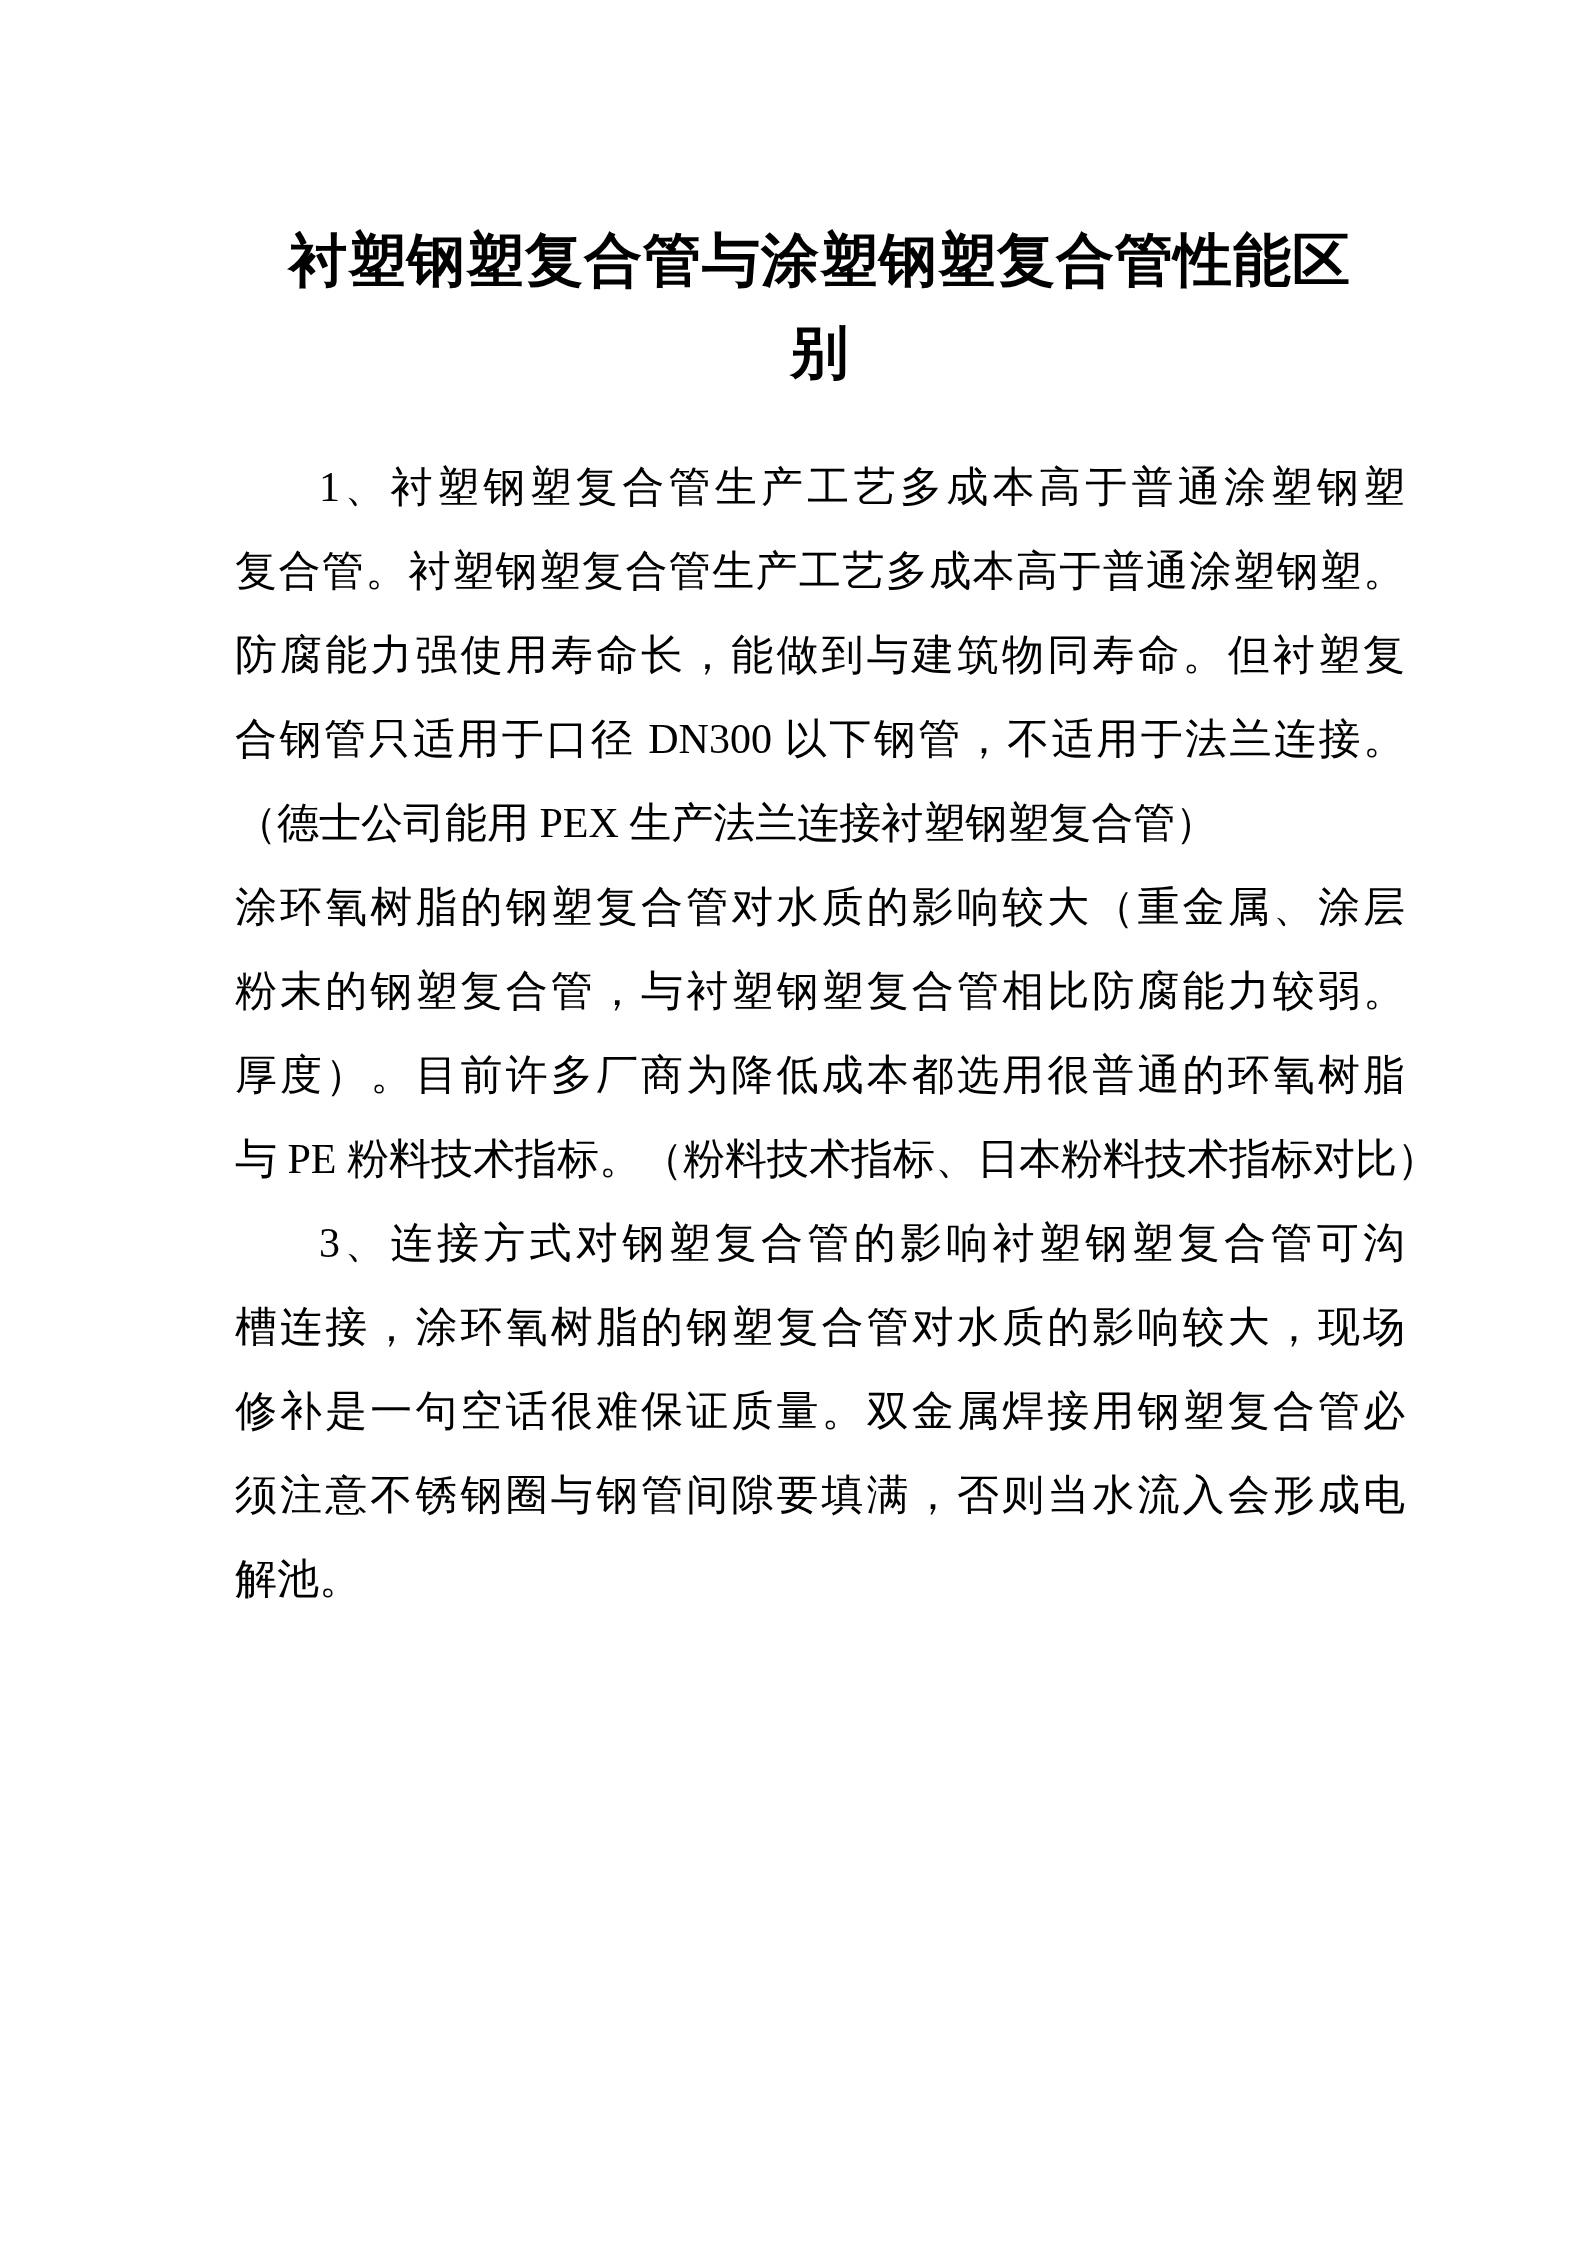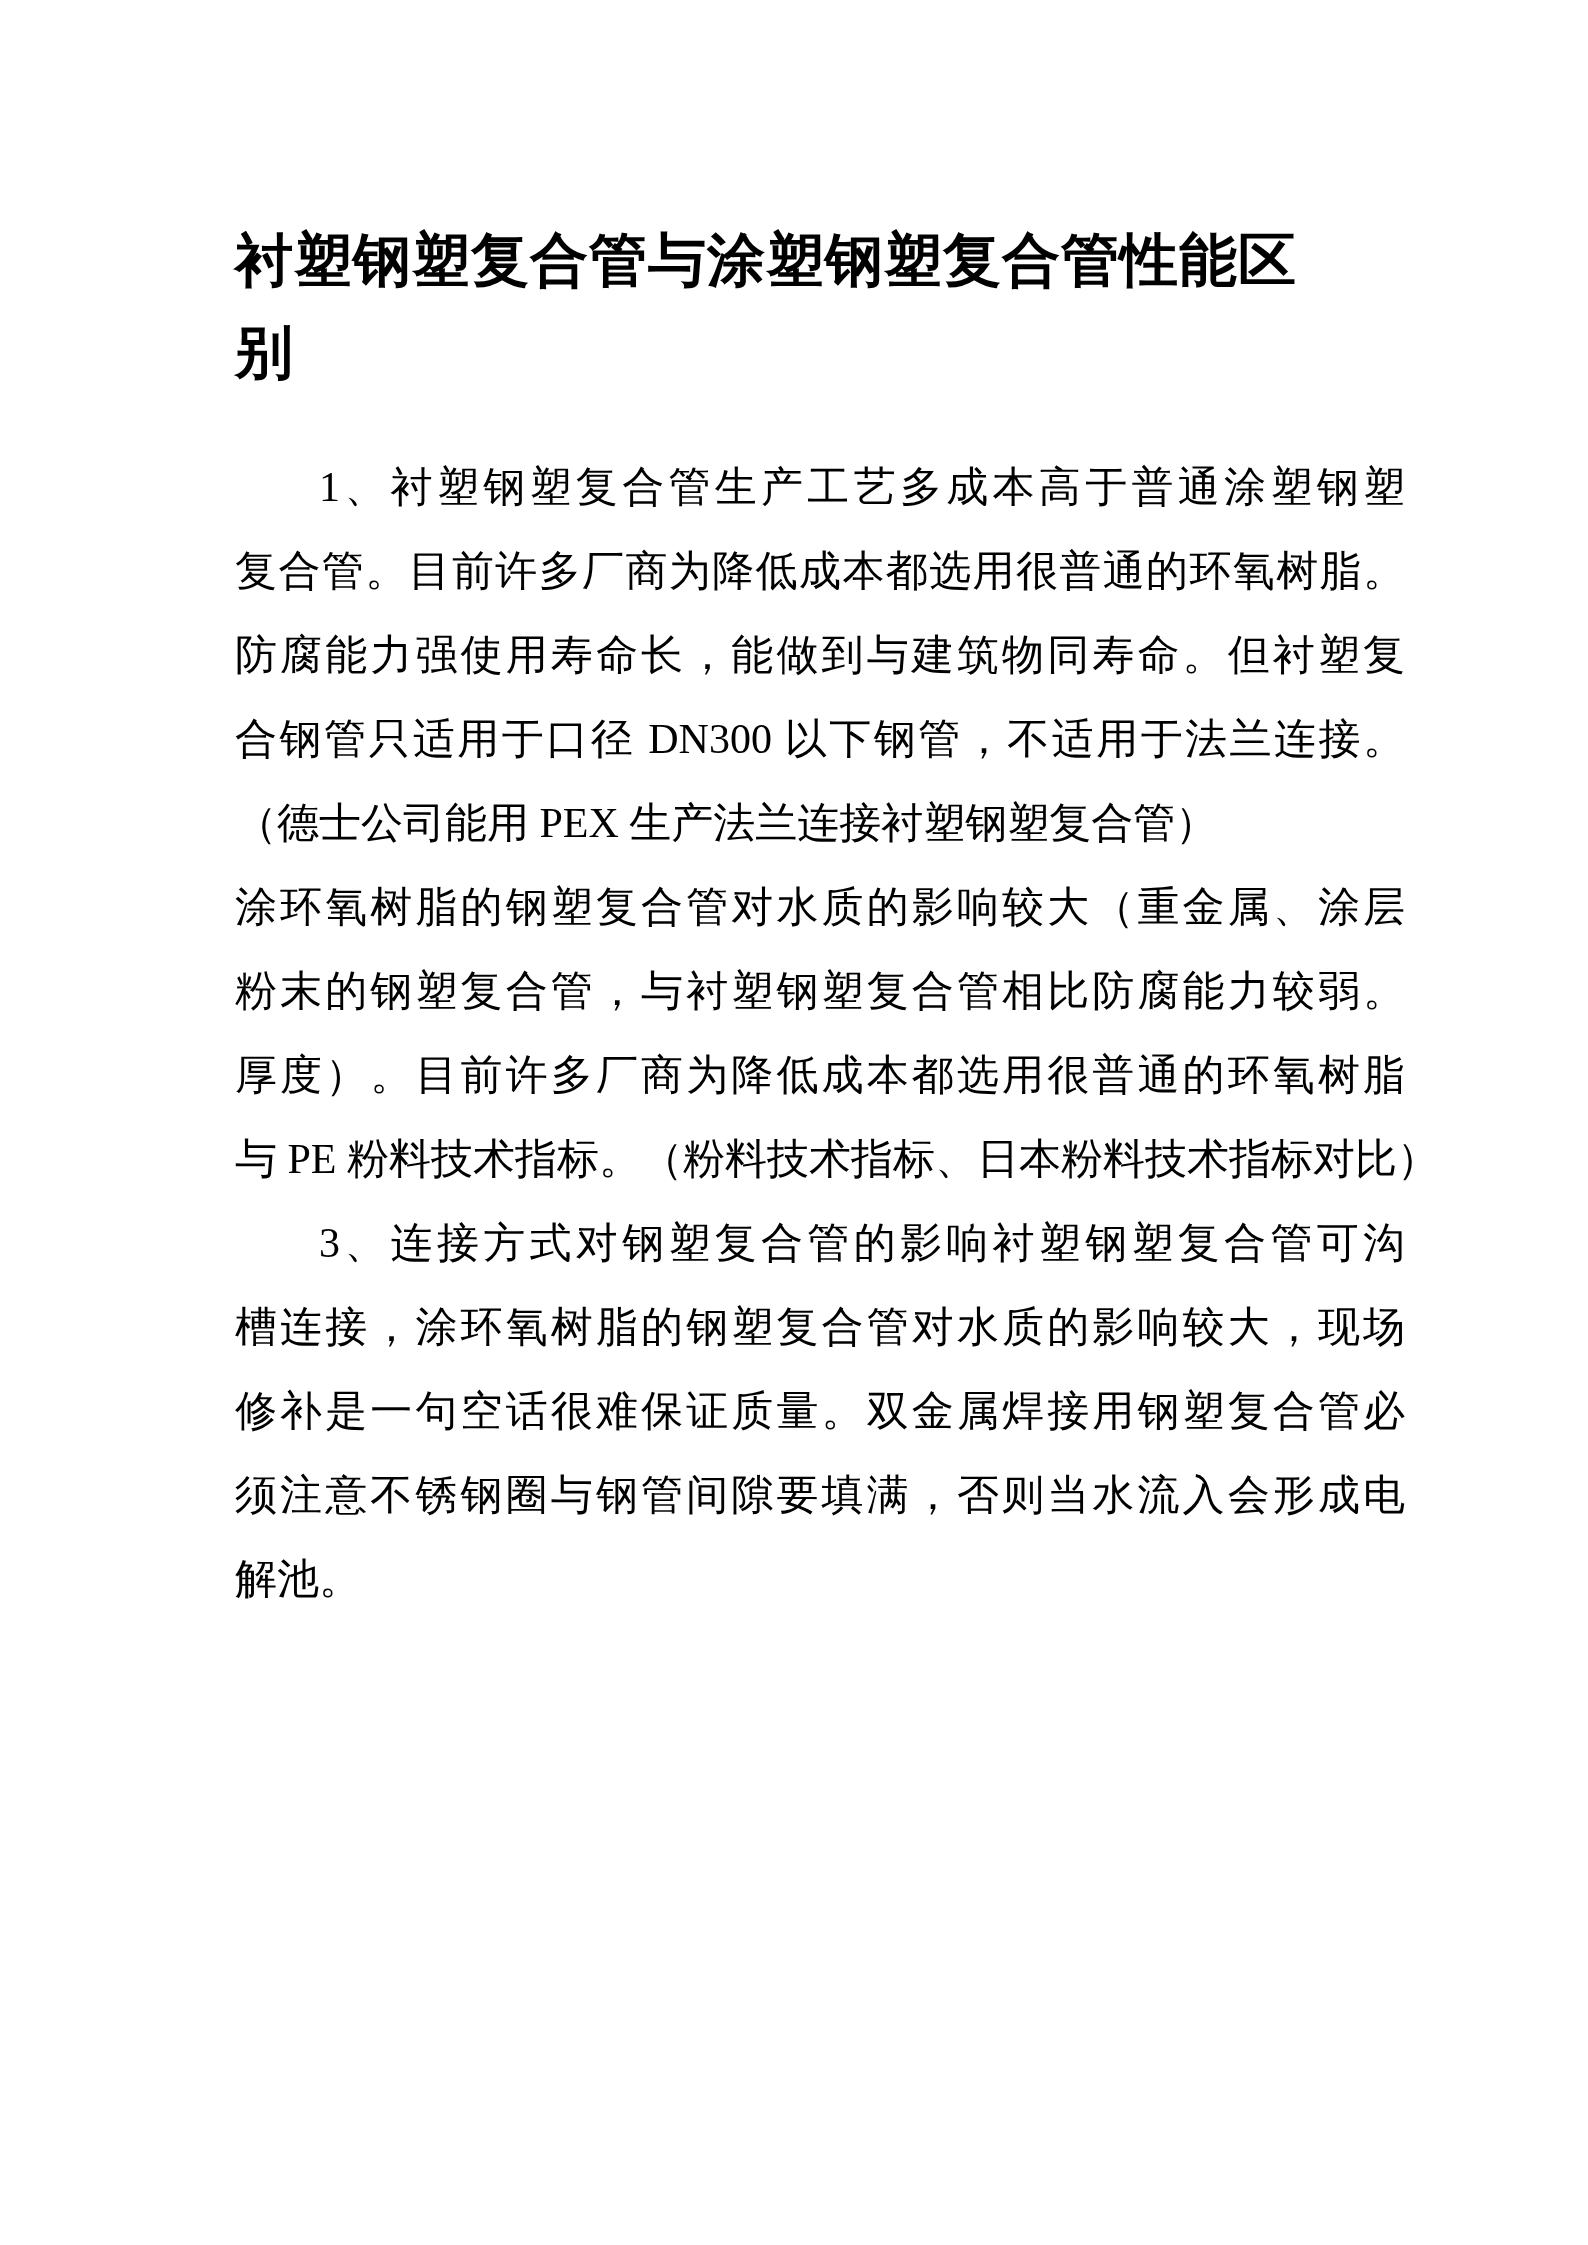--- a/index.html
+++ b/index.html
@@ -20,21 +20,21 @@
   .content {
     box-sizing: border-box;
     padding: 215px 183px 0 235px;
     width: 100%;
   }
   .doc-title {
     margin: 0 0 46px 0;
     font-size: 58px;
     font-weight: bold;
     line-height: 92px;
-    text-align: left;
+    text-align: center;
     letter-spacing: 1px;
   }
   .title-line {
     display: block;
     white-space: nowrap;
   }
   .para {
     margin: 0;
   }
   .line {
@@ -58,21 +58,21 @@
 <div class="page">
   <div class="content">
 
     <h1 class="doc-title">
       <span class="title-line">衬塑钢塑复合管与涂塑钢塑复合管性能区</span>
       <span class="title-line">别</span>
     </h1>
 
     <div class="para">
       <div class="line para-start">1、衬塑钢塑复合管生产工艺多成本高于普通涂塑钢塑</div>
-      <div class="line">复合管。目前许多厂商为降低成本都选用很普通的环氧树脂。</div>
+      <div class="line">复合管。衬塑钢塑复合管生产工艺多成本高于普通涂塑钢塑。</div>
       <div class="line">防腐能力强使用寿命长，能做到与建筑物同寿命。但衬塑复</div>
       <div class="line">合钢管只适用于口径 DN300 以下钢管，不适用于法兰连接。</div>
       <div class="line para-end">（德士公司能用 PEX 生产法兰连接衬塑钢塑复合管）</div>
     </div>
 
     <div class="para">
       <div class="line">涂环氧树脂的钢塑复合管对水质的影响较大（重金属、涂层</div>
       <div class="line">粉末的钢塑复合管，与衬塑钢塑复合管相比防腐能力较弱。</div>
       <div class="line">厚度）。目前许多厂商为降低成本都选用很普通的环氧树脂</div>
       <div class="line para-end">与 PE 粉料技术指标。（粉料技术指标、日本粉料技术指标对比）</div>

